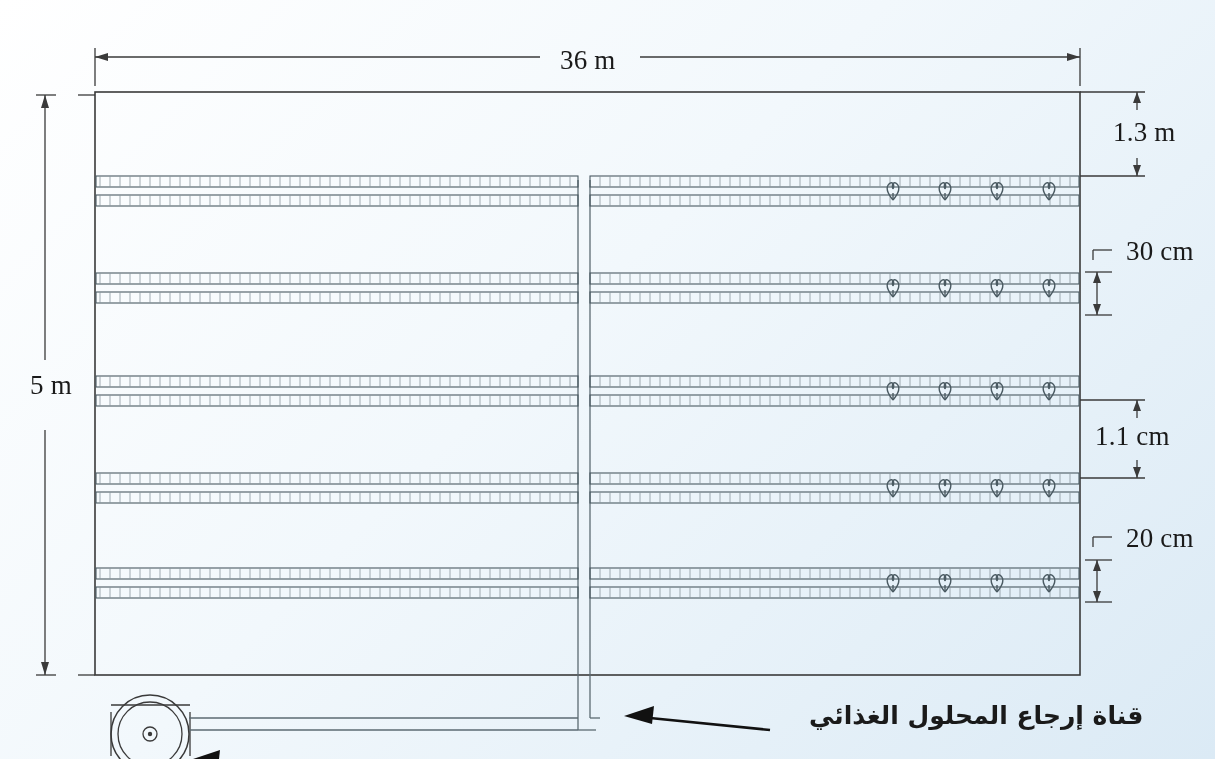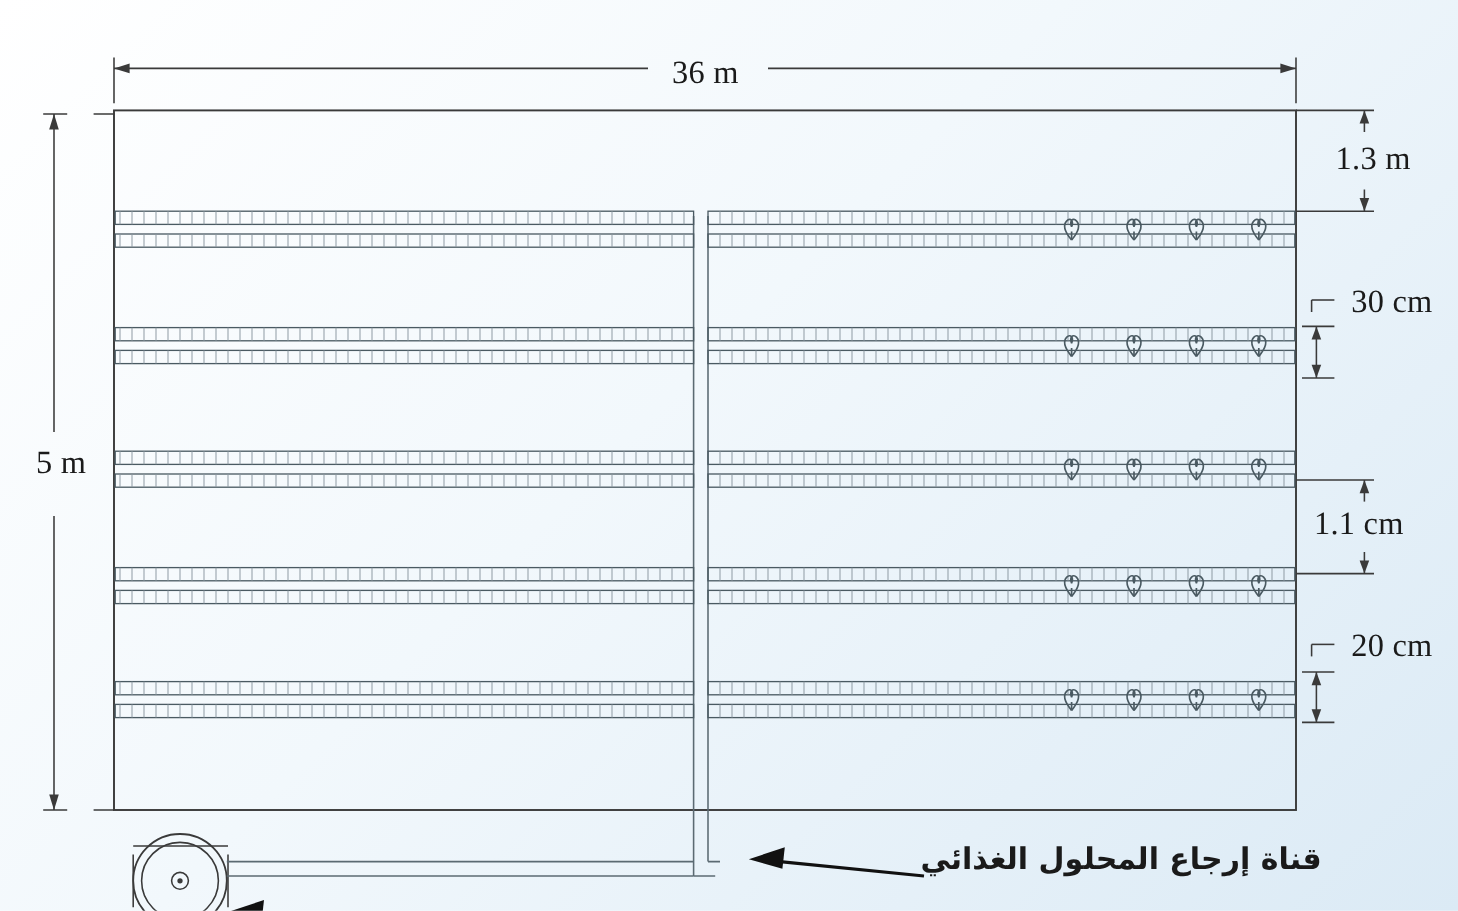--- a/index.html
+++ b/index.html
@@ -1164,15 +1164,15 @@
     </g>
   </svg>
 
   <div class="lbl" style="left:560px;top:5px;">36 m</div>
   <div class="lbl" style="left:30px;top:330px;">5 m</div>
   <div class="lbl" style="left:1113px;top:77px;">1.3 m</div>
   <div class="lbl" style="left:1126px;top:196px;">30 cm</div>
   <div class="lbl" style="left:1095px;top:381px;text-align:right;">1.1 cm</div>
   <div class="lbl" style="left:1126px;top:483px;">20 cm</div>
 
-  <div class="lbl ar" style="left:767px;top:661px;text-align:right;">قناة إرجاع المحلول الغذائي</div>
+  <div class="lbl ar" style="left:809px;top:661px;text-align:right;">قناة إرجاع المحلول الغذائي</div>
 
 </div>
 
 </body></html>

